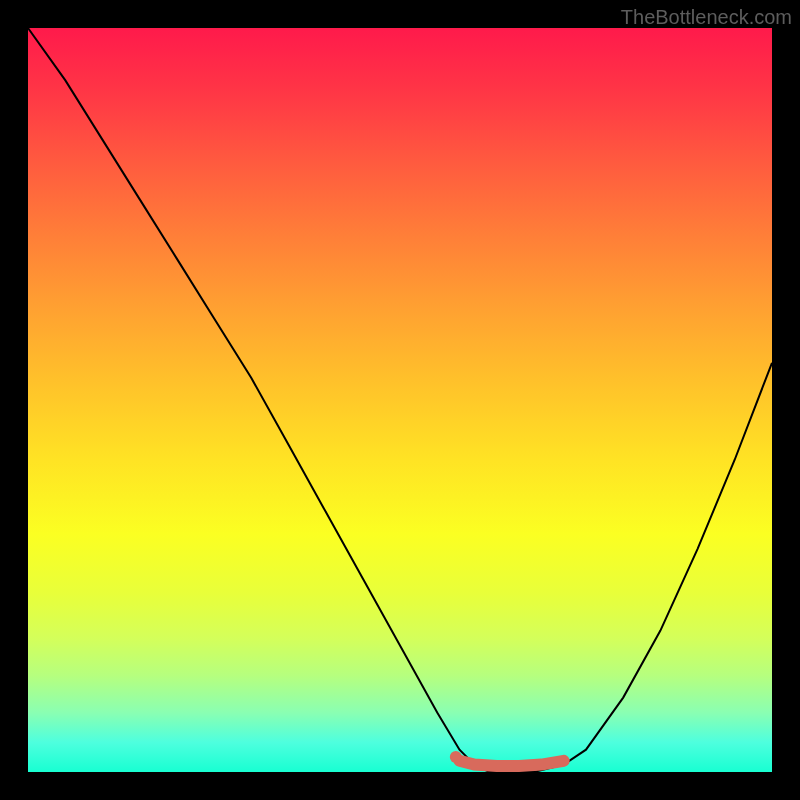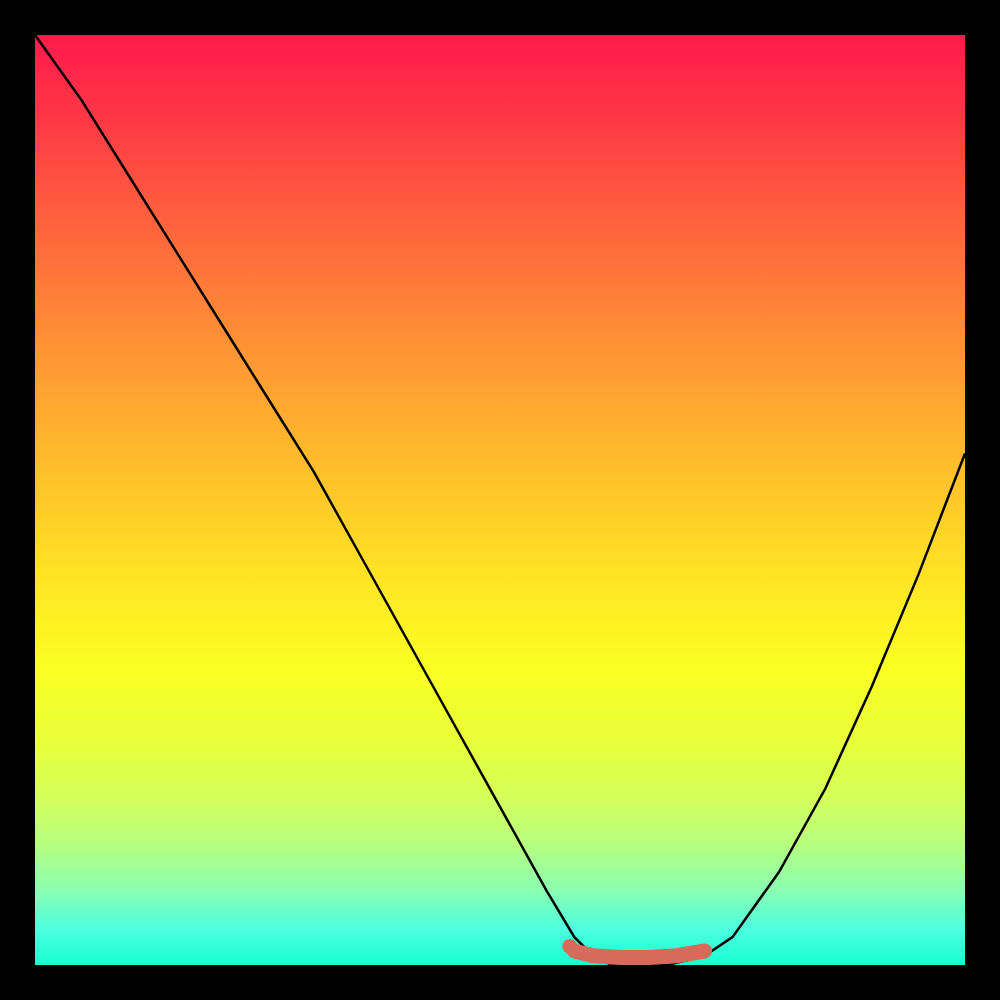--- a/index.html
+++ b/index.html
@@ -20,20 +20,21 @@
     #4effde 96%,
     #18ffd2 100%)}
   .watermark{position:absolute;top:6px;right:8px;color:#5d5d5d;font-size:20px;font-weight:500;user-select:none}
   svg.curve{position:absolute;left:28px;top:28px;width:744px;height:744px;overflow:visible}
 </style>
 </head>
 <body>
 <div class="frame">
   <div class="plot"></div>
 
+  <span class="watermark">TheBottleneck.com</span>
 
   <svg class="curve" viewBox="0 0 744 744">
 
     <path id="curve-path" d="M0.0 0.0 L37.2 52.1 L74.4 111.6 L111.6 171.1 L148.8 230.6 L186.0 290.2 L223.2 349.7 L260.4 416.6 L297.6 483.6 L334.8 550.6 L372.0 617.5 L409.2 684.5 L431.5 721.7 L446.4 736.6 L461.3 744.0 L483.6 744.0 L505.9 744.0 L535.7 736.6 L558.0 721.7 L595.2 669.6 L632.4 602.6 L669.6 520.8 L706.8 431.5 L744.0 334.8 " fill="none" stroke="#000" stroke-width="2"></path>
 
     <path id="flat-path" d="M431.5 732.8 L446.4 736.6 L468.7 738.0 L491.0 738.0 L513.4 736.6 L535.7 732.8 " fill="none" stroke="#d86a5c" stroke-width="12" stroke-linecap="round"></path>
 
     <circle id="dot" r="6" fill="#d86a5c" cx="427.8" cy="729.1"></circle>
   </svg>
 </div>

